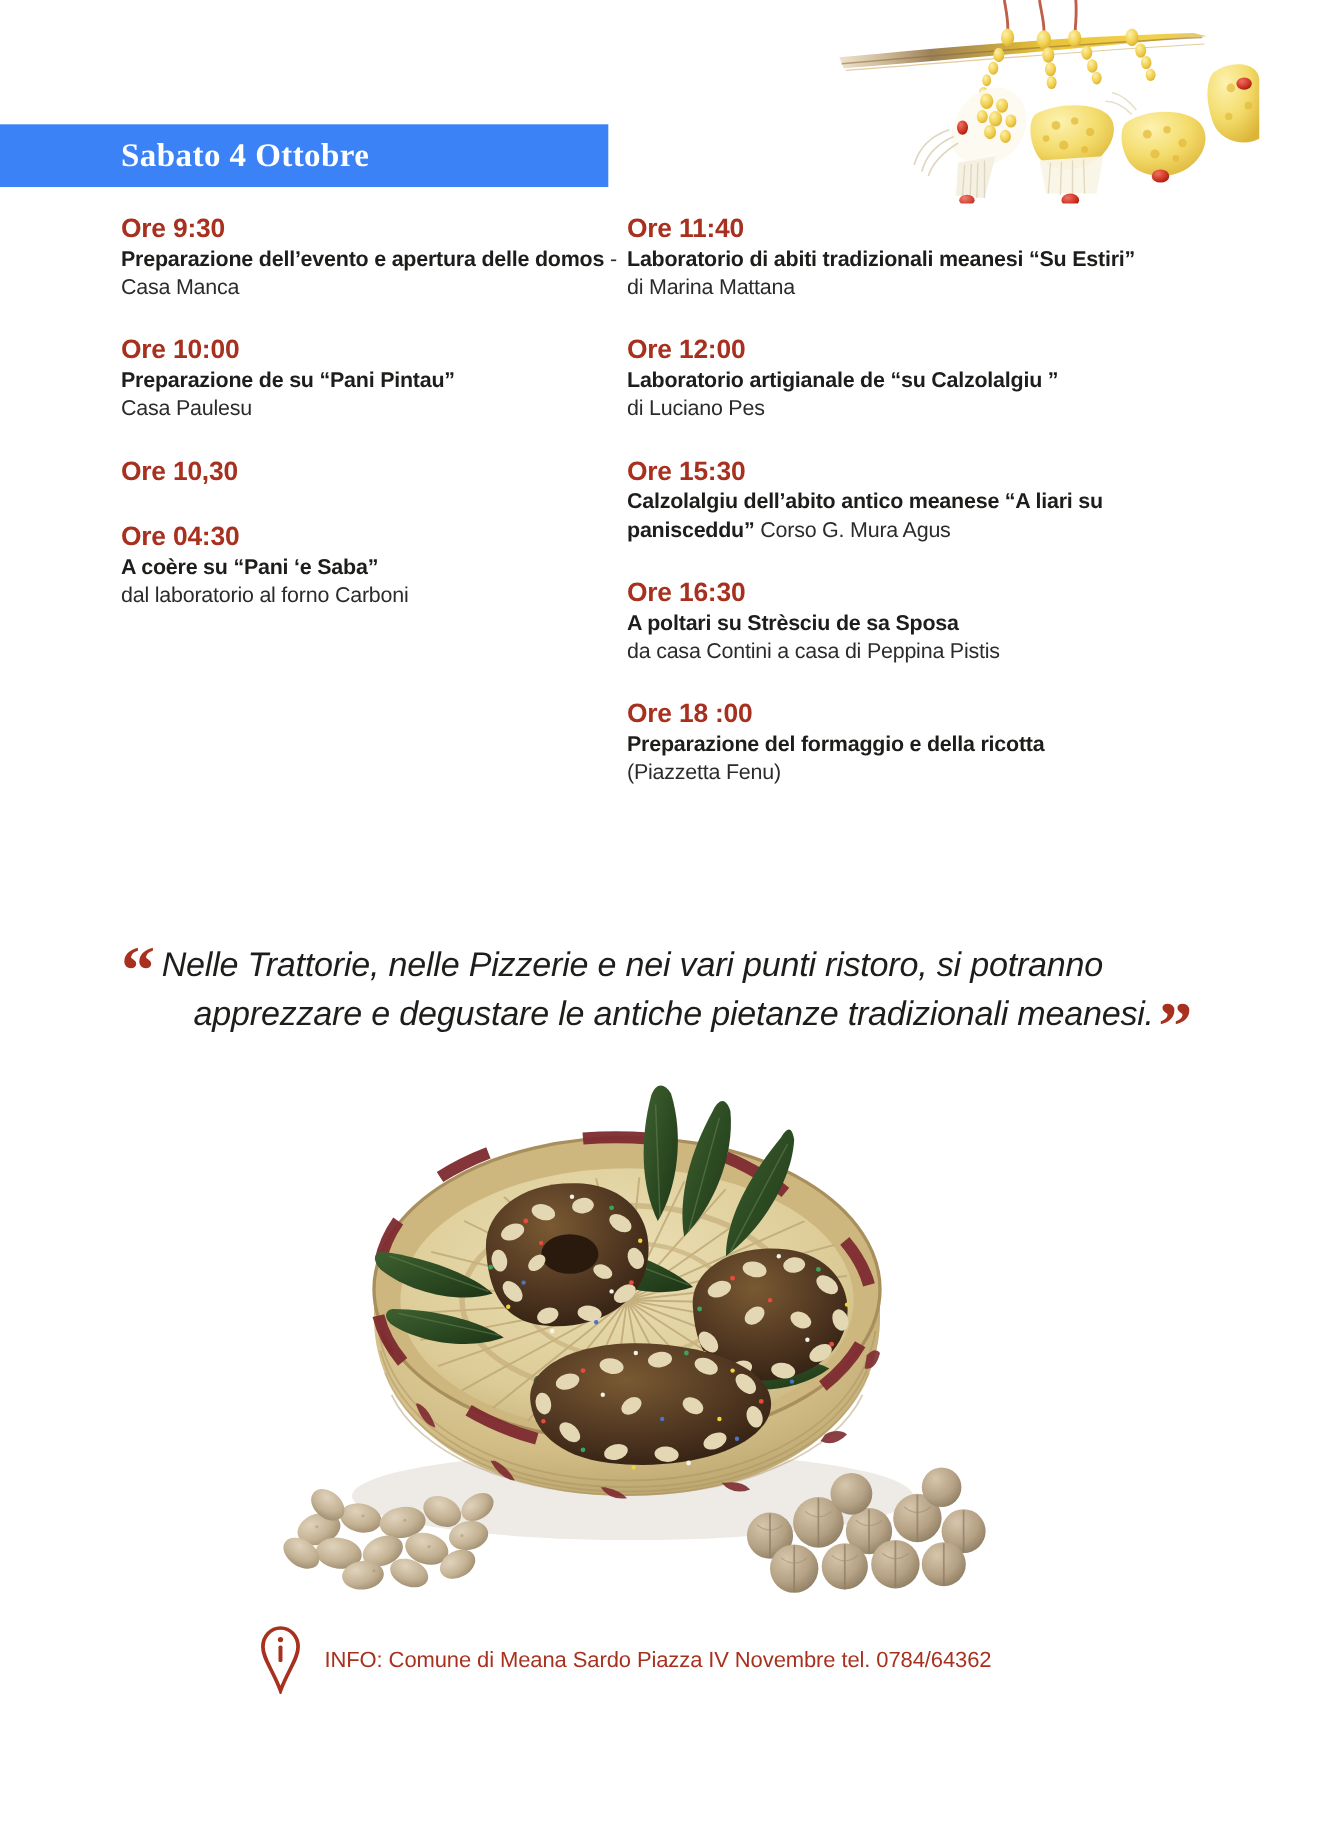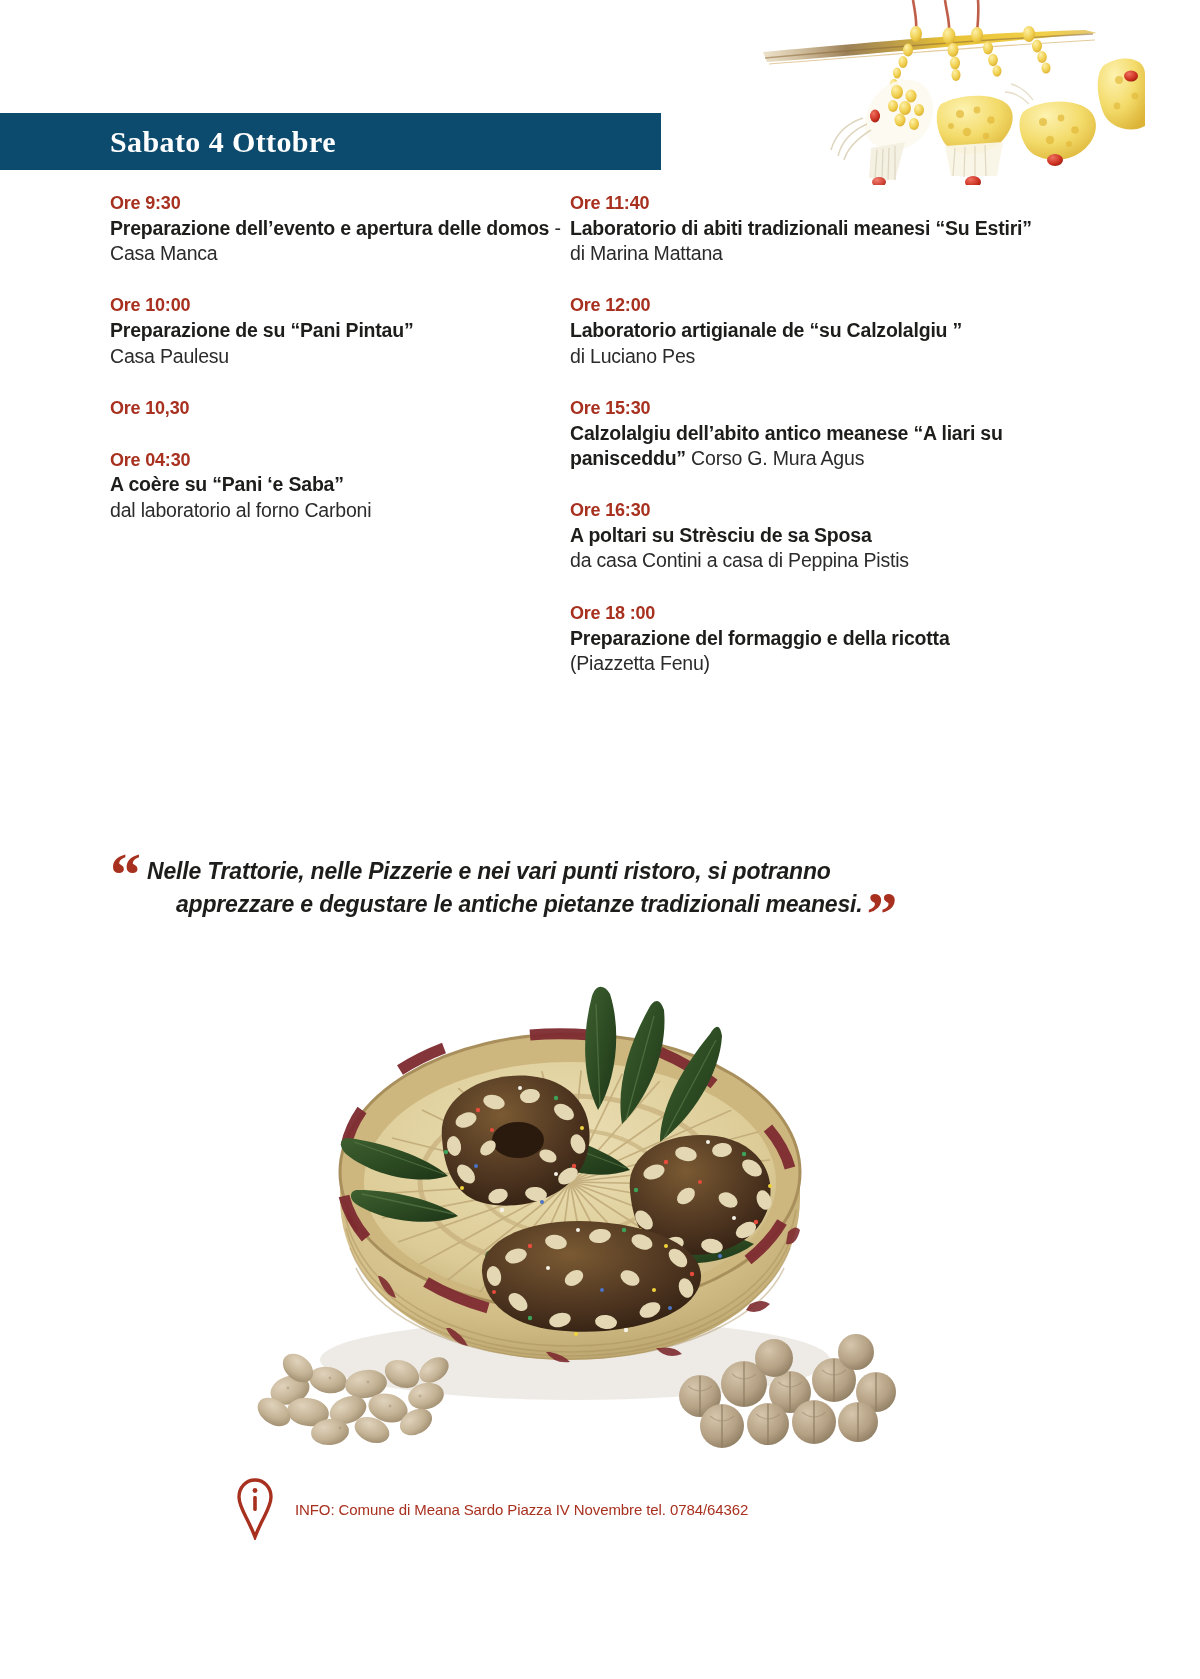--- a/index.html
+++ b/index.html
@@ -21,23 +21,23 @@
     width: 400px;
     height: 185px;
     pointer-events: none;
   }
 
   
   .header-band {
     position: absolute;
     top: 113px;
     left: 0;
-    width: 661px;
+    width: 553px;
     height: 57px;
-    background: #0c4a6e;
+    background: #3b82f6;
   }
   .header-title {
     position: absolute;
     left: 110px;
     top: 50%;
     transform: translateY(-50%);
     color: #ffffff;
     font-family: "Liberation Serif", serif;
     font-weight: bold;
     font-size: 30px;
@@ -58,21 +58,21 @@
   }
   .col-left  { margin-left: 110px; }
   .col-right { margin-left: -10px; }
 
   .event { margin-bottom: 28px; }
   .event:last-child { margin-bottom: 0; }
 
   .event-time {
     color: #a8301f;
     font-weight: bold;
-    font-size: 18px;
+    font-size: 24px;
     line-height: 1.32;
     letter-spacing: -0.2px;
   }
   .event-title {
     color: #1d1d1b;
     font-weight: bold;
     font-size: 19.5px;
     line-height: 1.30;
     letter-spacing: -0.2px;
   }
@@ -97,23 +97,23 @@
     font-family: "Liberation Serif", serif;
     font-weight: bold;
     font-size: 62px;
     line-height: 0;
     vertical-align: -16px;
   }
   .quote-mark-open { margin-right: 6px; }
   .quote-mark-close { margin-left: 4px; vertical-align: -22px; }
   .quote-text {
     display: inline;
-    font-size: 23px;
+    font-size: 31px;
     font-style: italic;
-    font-weight: bold;
+    font-weight: normal;
     color: #1d1d1b;
     line-height: 1.45;
     letter-spacing: -0.2px;
     margin-top: 22px;
   }
   .quote-line2 {
     margin-left: 66px;
   }
 
   
@@ -130,21 +130,21 @@
     position: absolute;
     top: 1478px;
     left: 237px;
     display: flex;
     align-items: center;
   }
   .pin-icon { width: 36px; height: 62px; }
   .footer-text {
     margin-left: 22px;
     color: #a8301f;
-    font-size: 15px;
+    font-size: 20px;
     letter-spacing: -0.1px;
     white-space: nowrap;
   }
 </style>
 </head>
 <body>
 
 <div class="top-art">
   <svg viewBox="0 0 400 185" width="400" height="185" xmlns="http://www.w3.org/2000/svg">
     <defs>

